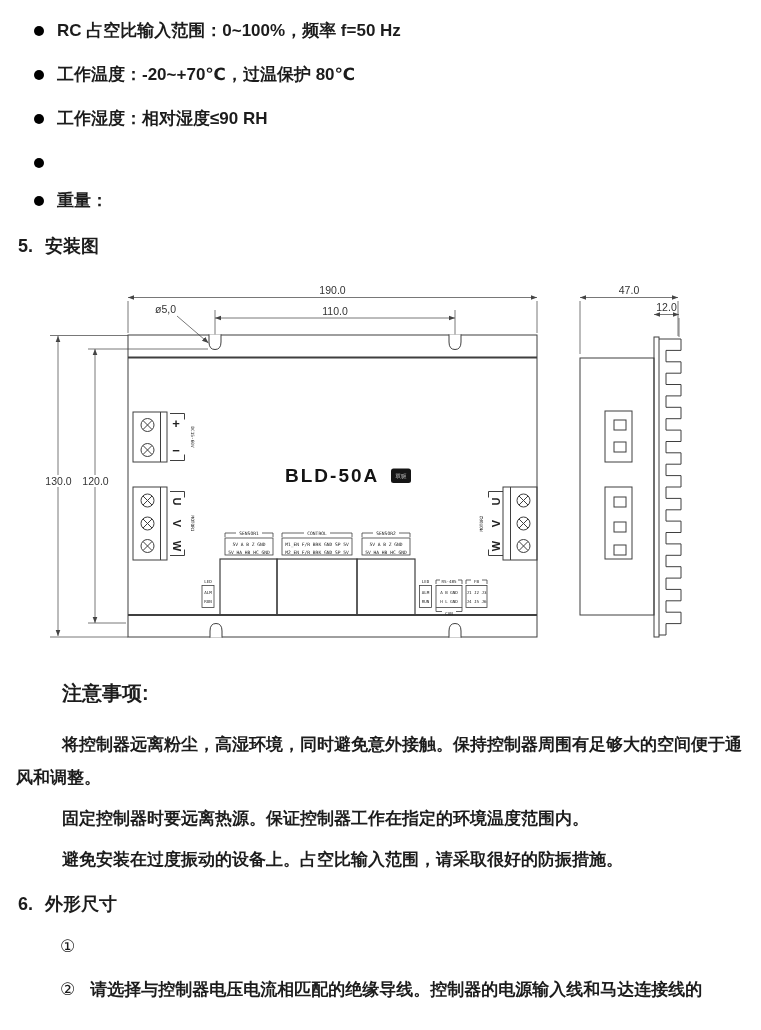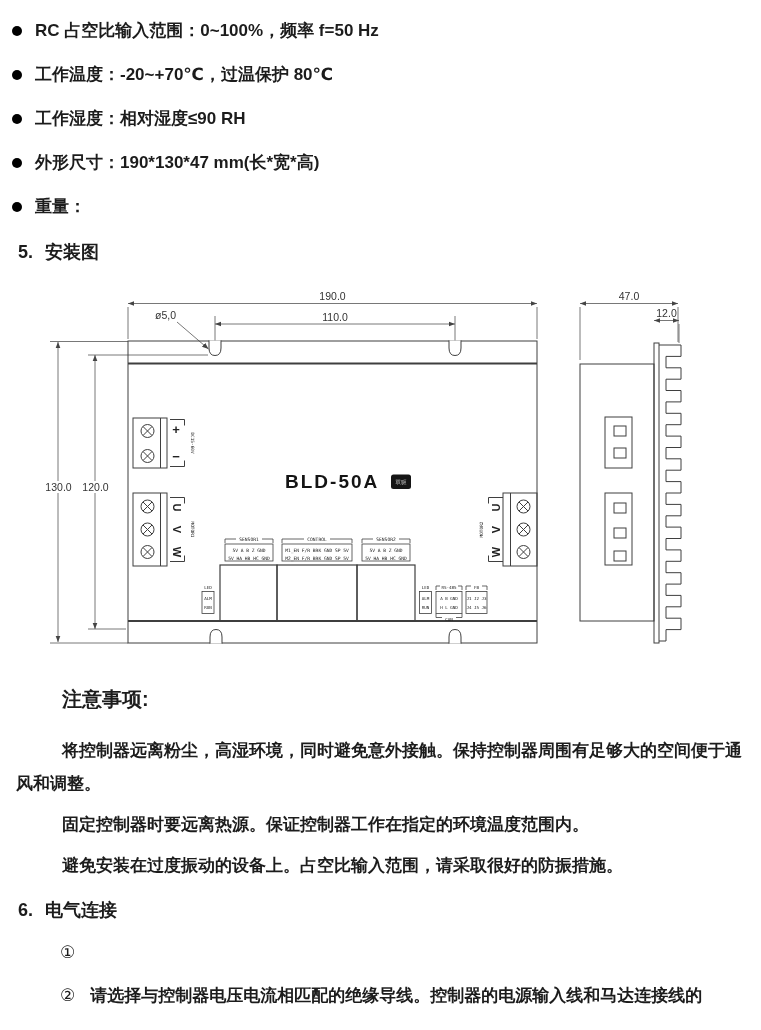--- a/index.html
+++ b/index.html
@@ -2,21 +2,21 @@
 <html><head>
 <meta charset="utf-8">
 <style>
   html,body{margin:0;padding:0;}
   body{
     width:761px;height:1030px;background:#ffffff;
     font-family:"Liberation Sans","DejaVu Sans",sans-serif;
     color:#1c1c1c;font-weight:700;overflow:hidden;
   }
   
-  .bullets{list-style:none;margin:0;padding:20px 0 0 12px;}
+  .bullets{list-style:none;margin:0;padding:20px 0 0 34px;}
   .bullet{display:flex;align-items:flex-start;margin-bottom:22px;font-size:17px;line-height:22px;}
   .dot{width:10px;height:10px;border-radius:50%;background:#000;margin:6px 13px 0 0;flex:none;}
   
   .sec-head{display:flex;align-items:baseline;font-size:18px;line-height:24px;padding-left:18px;margin:0;}
   .sec-head .num{width:27px;flex:none;}
   
   .diagram{position:relative;width:670px;height:382px;margin-top:12px;}
   .diagram svg{display:block;}
   
   .notes-title{font-size:20px;line-height:22px;margin:30px 8px 0 62px;}
@@ -47,21 +47,20 @@
   <li class="bullet">
       <span class="dot"></span>
       <span>工作温度：-20~+70℃，过温保护 80℃</span>
     </li>
   <li class="bullet">
       <span class="dot"></span>
       <span>工作湿度：相对湿度≤90 RH</span>
     </li>
   <li class="bullet">
       <span class="dot"></span>
-      <span>外形尺寸：190*130*47 mm(长*宽*高)</span>
     </li>
   <li class="bullet">
       <span class="dot"></span>
       <span>重量：</span>
     </li>
 </ul>
 
 <div class="sec-head">
   <span class="num">5.</span>
   <span>安装图</span>
@@ -286,21 +285,21 @@
 </svg>
 </div>
 
 <div class="notes-title">注意事项:</div>
 <p class="para">将控制器远离粉尘，高湿环境，同时避免意外接触。保持控制器周围有足够大的空间便于通风和调整。</p>
 <p class="para single">固定控制器时要远离热源。保证控制器工作在指定的环境温度范围内。</p>
 <p class="para single">避免安装在过度振动的设备上。占空比输入范围，请采取很好的防振措施。</p>
 
 <div class="sec-head h6">
   <span class="num">6.</span>
-  <span>电气连接</span>
+  <span>外形尺寸</span>
 </div>
 
 <div class="num-item">
   <span class="circ">①</span>
 </div>
 <div class="num-item">
   <span class="circ">②</span>
   <span>请选择与控制器电压电流相匹配的绝缘导线。控制器的电源输入线和马达连接线的</span>
 </div>
 

